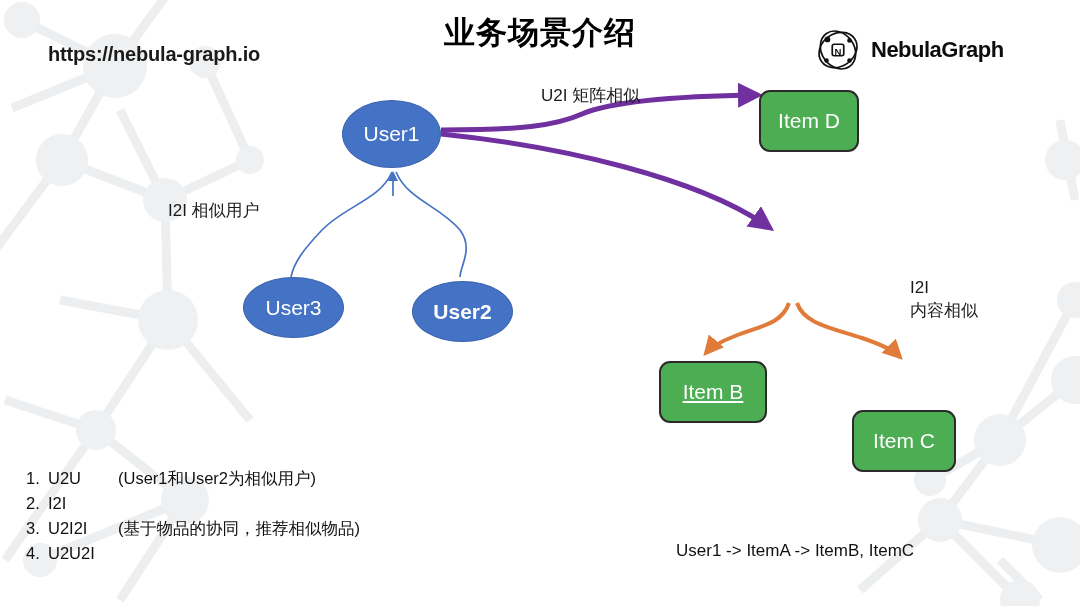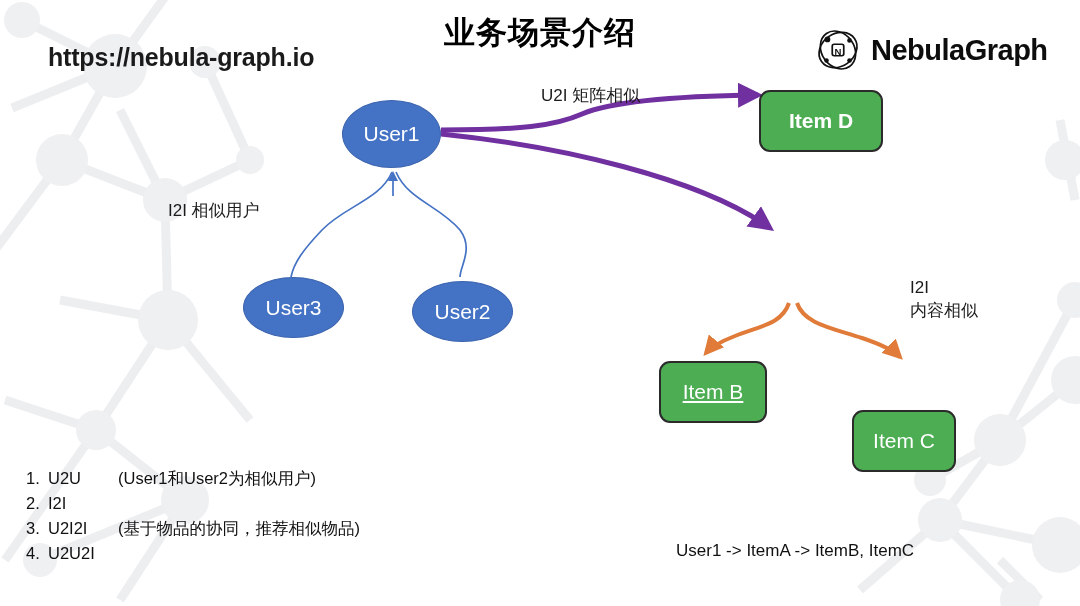--- a/index.html
+++ b/index.html
@@ -24,21 +24,21 @@
   #edges {
     position: absolute;
     left: 0; top: 0;
     width: 1080px; height: 606px;
     pointer-events: none;
   }
   .url-text {
     position: absolute;
     left: 48px;
     top: 43px;
-    font-size: 25px;
+    font-size: 20px;
     font-weight: bold;
     color: #1a1a1a;
     letter-spacing: -0.2px;
     white-space: nowrap;
   }
   .slide-title {
     position: absolute;
     left: 0;
     top: 12px;
     width: 1080px;
@@ -51,21 +51,21 @@
   .logo-wrap {
     position: absolute;
     left: 815px;
     top: 27px;
     display: flex;
     align-items: center;
     gap: 10px;
   }
   .logo-mark { width: 46px; height: 46px; display: block; }
   .logo-text {
-    font-size: 29px;
+    font-size: 22px;
     font-weight: bold;
     color: #0d0d0d;
     letter-spacing: -0.5px;
     white-space: nowrap;
   }
   .node {
     position: absolute;
     display: flex;
     align-items: center;
     justify-content: center;
@@ -211,23 +211,23 @@
       <rect x="18" y="18" width="12" height="12" rx="2" fill="none" stroke="#111" stroke-width="1.8"></rect>
       <text x="24" y="29" font-size="10" font-weight="bold" text-anchor="middle" fill="#111" font-family="'Liberation Sans', sans-serif">N</text>
     </svg>
     <span class="logo-text">NebulaGraph</span>
   </div>
 
   <div class="node node-user" style="left:342px; top:100px; width:99px; height:68px;">User1</div>
 
   <div class="node node-user" style="left:243px; top:277px; width:101px; height:61px;">User3</div>
 
-  <div class="node node-user" style="left:412px; top:281px; width:101px; height:61px;">User2</div>
-
-  <div class="node node-item" style="left:759px; top:90px; width:124px; height:62px;font-weight:bold;">Item D</div>
+  <div class="node node-user" style="left:412px; top:281px; width:101px; height:61px;font-weight:bold;">User2</div>
+
+  <div class="node node-item" style="left:759px; top:90px; width:100px; height:62px;">Item D</div>
 
 
   <div class="node node-item" style="left:659px; top:361px; width:108px; height:62px;text-decoration:underline;">Item B</div>
 
   <div class="node node-item" style="left:852px; top:364px; width:104px; height:62px;margin-top:46px;">Item C</div>
 
   <div class="edge-label" style="left:541px; top:85px;">U2I  矩阵相似</div>
 
   <div class="edge-label" style="left:168px; top:200px;">I2I 相似用户</div>
 

